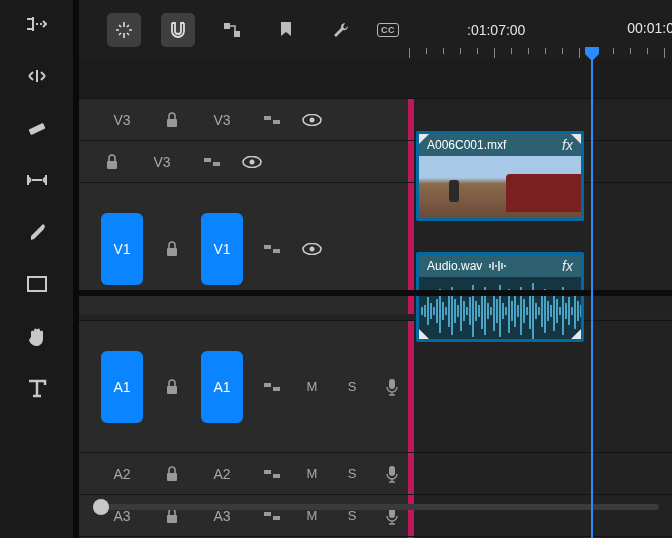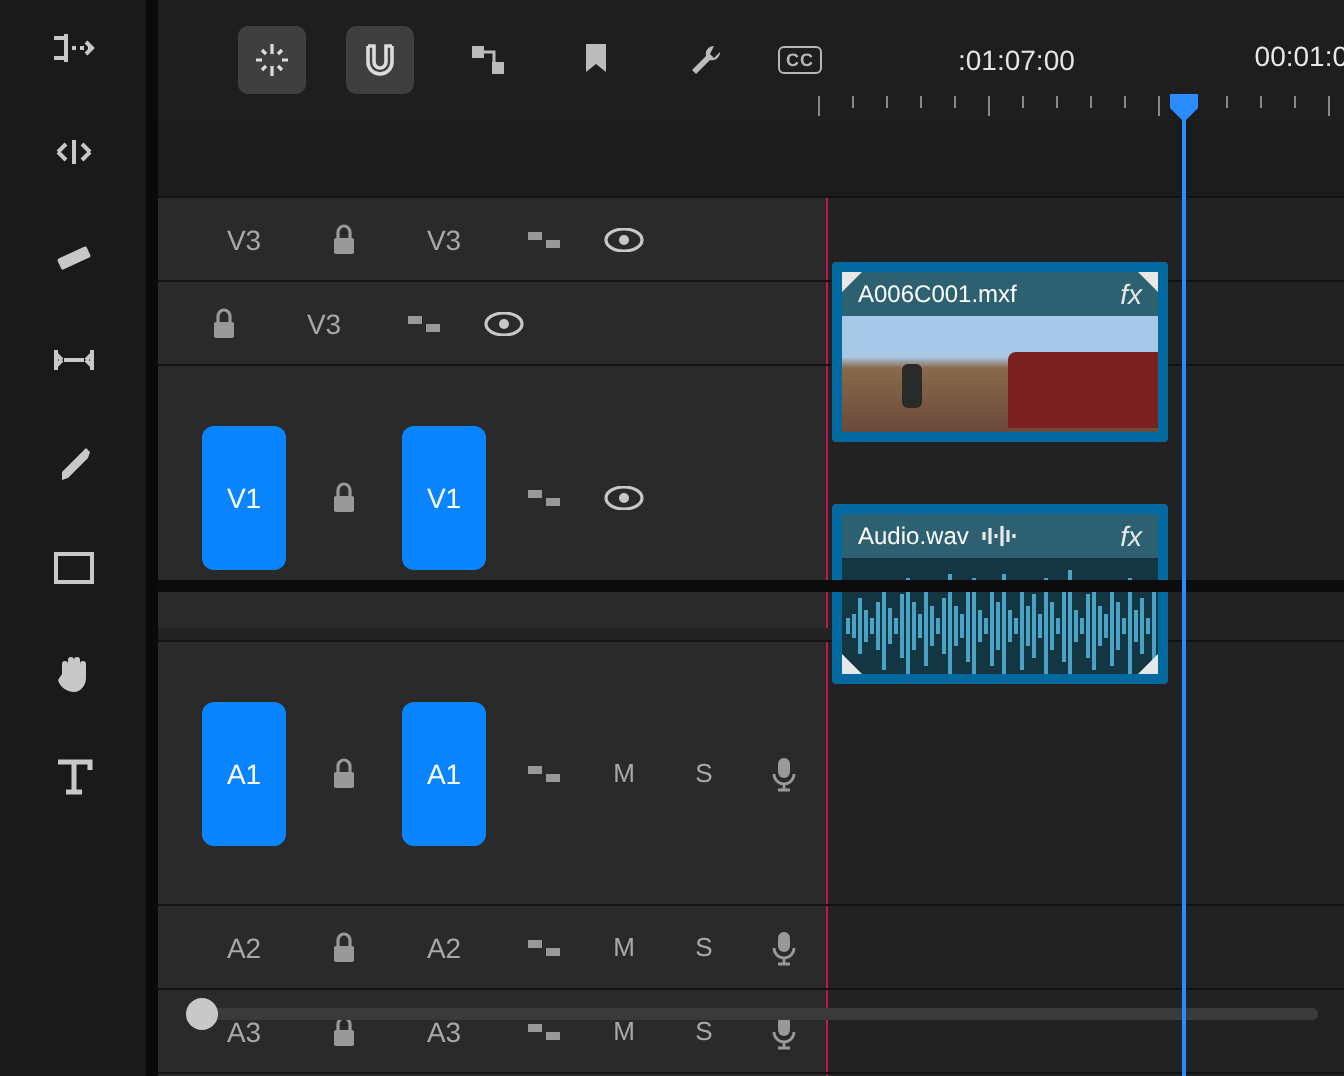--- a/index.html
+++ b/index.html
@@ -45,21 +45,21 @@
     left: 79px; top: 0;
     width: 593px; height: 538px;
     background: #232323;
   }
 
   
   .top-bar {
     height: 60px;
     display: flex;
     align-items: center;
-    padding-left: 40px;
+    padding-left: 28px;
     gap: 20px;
     background: #1e1e1e;
   }
   .top-bar .btn {
     width: 34px; height: 34px;
     border-radius: 5px;
     display: flex; align-items: center; justify-content: center;
     color: #c8c8c8;
     cursor: pointer;
   }
@@ -135,21 +135,21 @@
   .track-row.h108 { height: 132px; }
   .track-row.h40 { height: 40px; }
   .track-header {
     width: 335px;
     height: 100%;
     display: flex;
     align-items: center;
     padding-left: 22px;
     gap: 18px;
     background: #2a2a2a;
-    border-right: 1px solid #be185d;
+    border-right: 6px solid #be185d;
     color: #a8a8a8;
   }
   .track-header .cell {
     width: 22px; height: 22px;
     display: flex; align-items: center; justify-content: center;
     font-size: 13px;
   }
   .track-header .src-tag, .track-header .patch-tag {
     width: 42px; height: 38px;
     border-radius: 6px;
@@ -169,21 +169,21 @@
     position: absolute;
     left: 0;
     width: 593px; height: 6px;
     background: #0c0c0c;
     z-index: 5;
   }
 
   
   .clip {
     position: absolute;
-    border: 5px solid #0369a1;
+    border: 3px solid #0369a1;
     border-radius: 2px;
     overflow: hidden;
   }
   .clip.video {
     left: 337px; top: 98px + 82px;
     background: #273e48;
   }
   .clip .corner {
     position: absolute;
     width: 0; height: 0;

